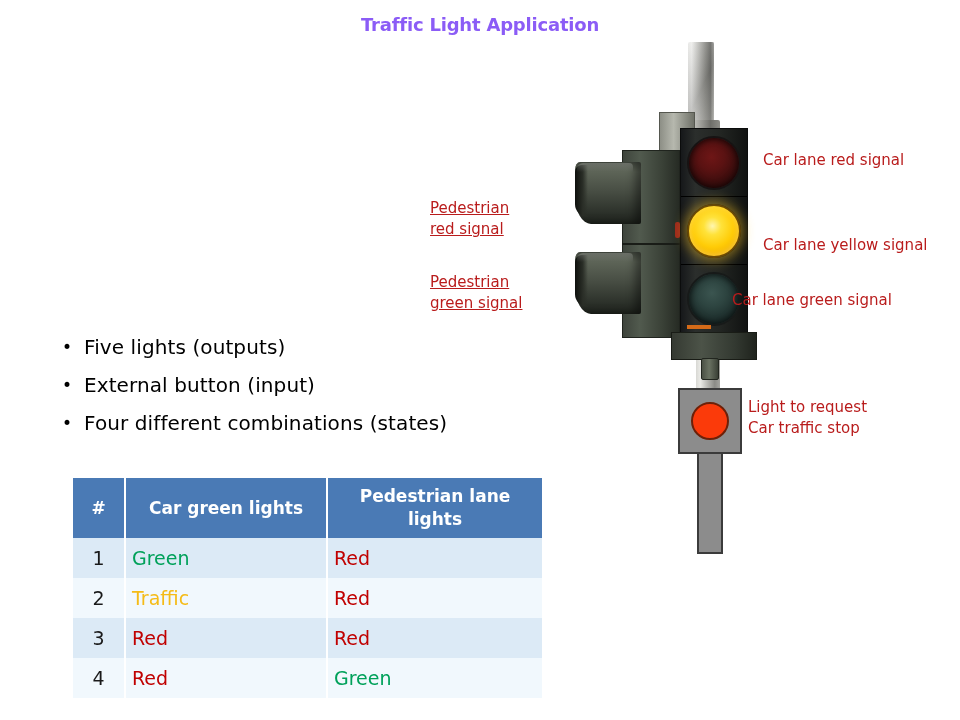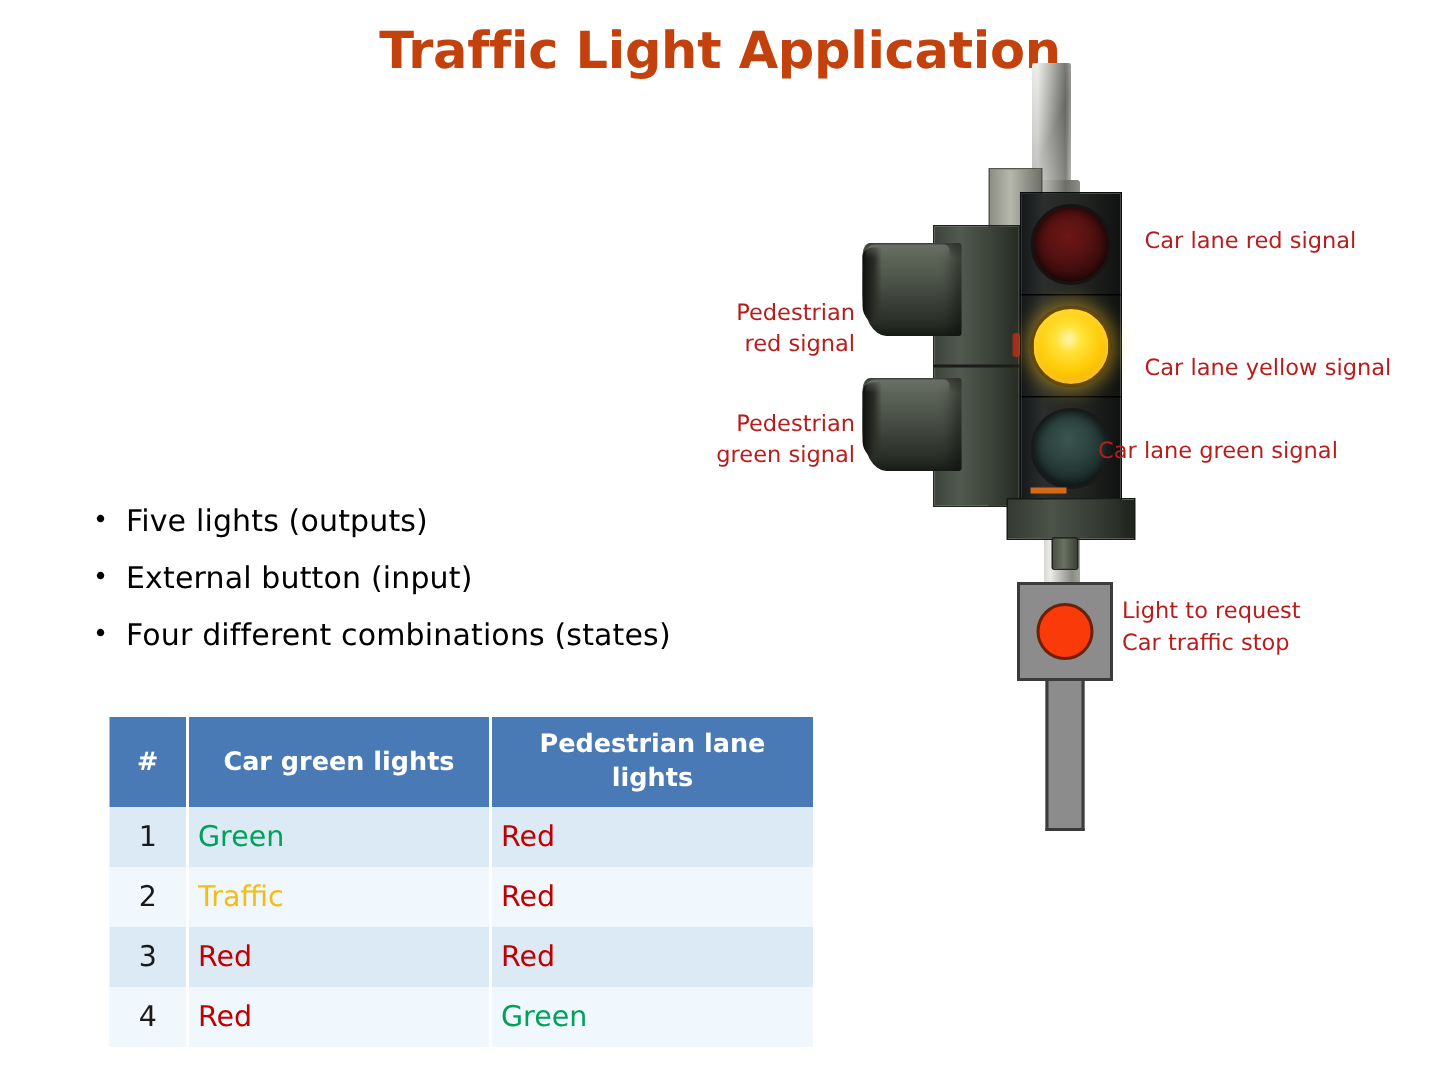--- a/index.html
+++ b/index.html
@@ -18,24 +18,24 @@
   }
 
   
   #slide-title {
     position: absolute;
     left: 0;
     top: 14px;
     width: 960px;
     text-align: center;
     font-family: "DejaVu Sans", "Liberation Sans", sans-serif;
-    font-size: 34px;
+    font-size: 18px;
     font-weight: bold;
     letter-spacing: -0.2px;
-    color: #c2410c;
+    color: #8b5cf6;
   }
 
   
   #bullets {
     position: absolute;
     left: 62px;
     top: 334px;
     width: 520px;
   }
   .bullet-row {
@@ -99,21 +99,21 @@
 
   
   .callout {
     position: absolute;
     font-size: 15px;
     line-height: 21px;
     color: #b91c1c;
     white-space: pre-line;
   }
   .callout.right-side { text-align: left; }
-  .callout.left-side  { text-align: right; }
+  .callout.left-side  { text-align: left; text-decoration: underline; }
 
   #label-car-red     { left: 763px; top: 150px; width: 190px; }
   #label-car-yellow  { left: 763px; top: 219px; width: 195px; margin-top: 16px; }
   #label-car-green   { left: 732px; top: 290px; width: 190px; }
   #label-ped-red     { left: 430px; top: 198px; width: 140px; }
   #label-ped-green   { left: 430px; top: 272px; width: 140px; }
   #label-button      { left: 748px; top: 397px; width: 205px; }
 
   
   #traffic-light-figure {

